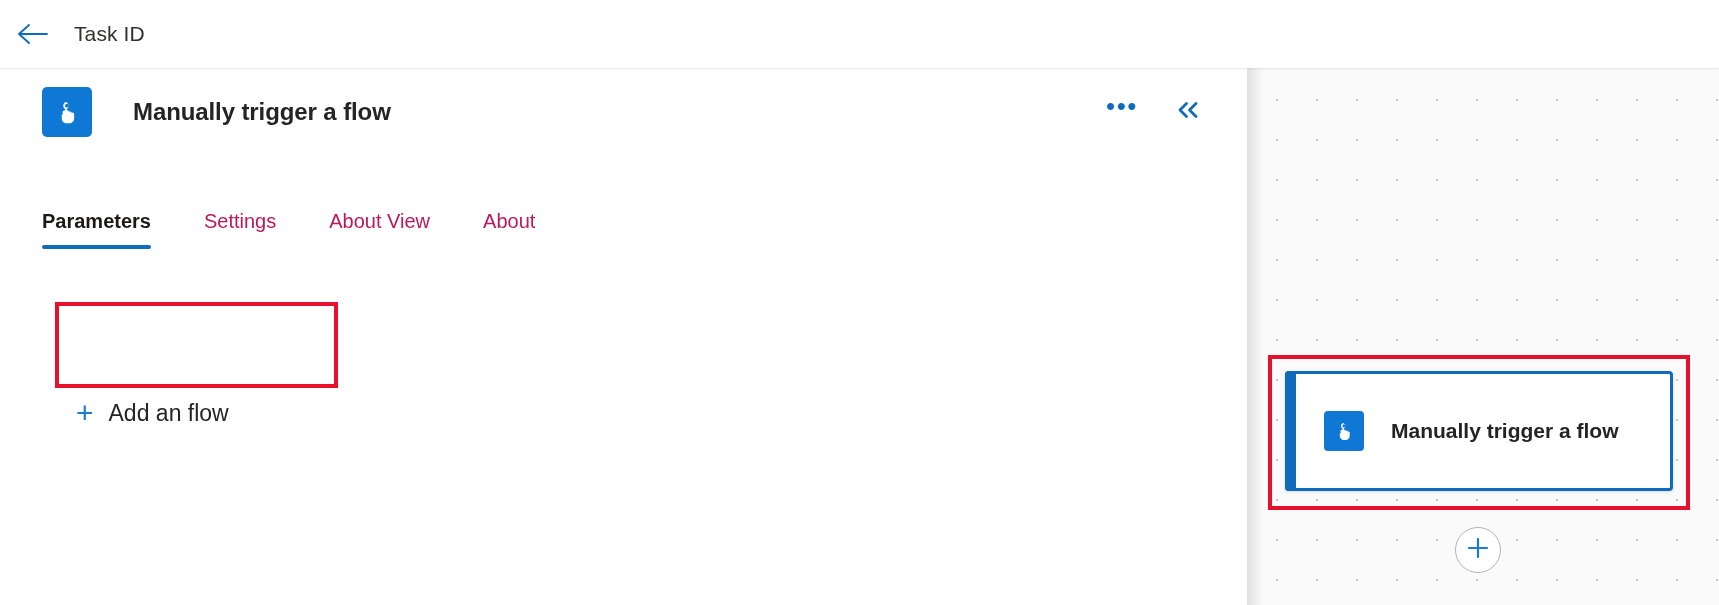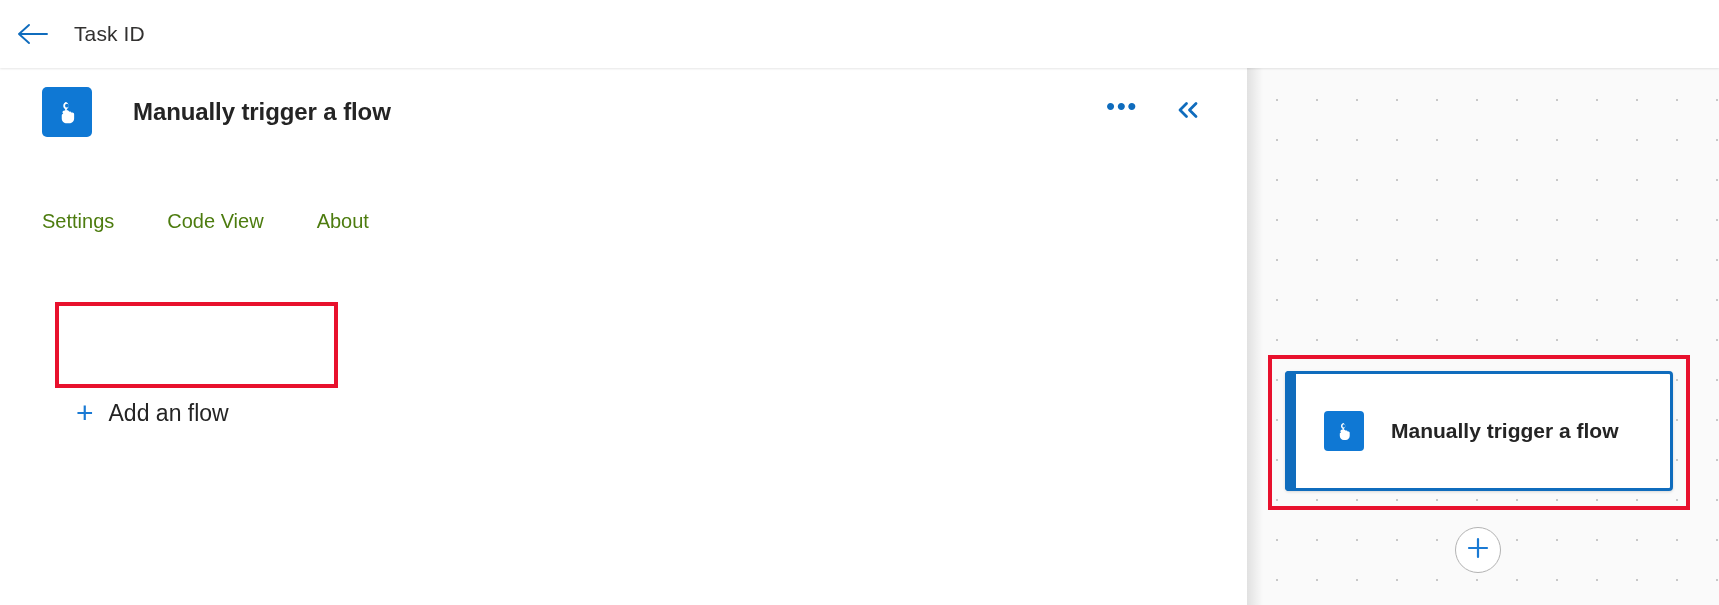--- a/index.html
+++ b/index.html
@@ -115,21 +115,21 @@
     position: absolute;
     left: 42px;
     top: 142px;
     display: flex;
     align-items: flex-end;
     gap: 0px;
   }
   .tab {
     position: relative;
     font-size: 20px;
-    color: #4d7c0f;
+    color: #be185d;
     padding: 0 0 16px 0;
     margin-right: 53px;
     cursor: pointer;
     white-space: nowrap;
   }
   .tab:last-child { margin-right: 16px; }
   .tab.active {
     font-weight: 700;
     color: #1b1a19;
   }
@@ -319,22 +319,23 @@
         <span>
           <svg width="26" height="20" viewBox="0 0 26 20" fill="none">
             <path d="M11.5 3.5L5 10l6.5 6.5M21 3.5L14.5 10 21 16.5" stroke="#0f6cbd" stroke-width="2.8" stroke-linecap="round" stroke-linejoin="round"></path>
           </svg>
         </span>
       </div>
     </div>
   </div>
 
   <div id="tabs">
+    <div class="tab active">Parameters</div>
     <div class="tab">Settings</div>
-    <div class="tab">Code View</div>
+    <div class="tab">About View</div>
     <div class="tab">About</div>
   </div>
 
   <div id="add-input-button">
     <span id="add-input-plus">+</span>
     <span id="add-input-label">Add an flow</span>
   </div>
 </div>
 
 <div id="add-input-highlight"></div>

